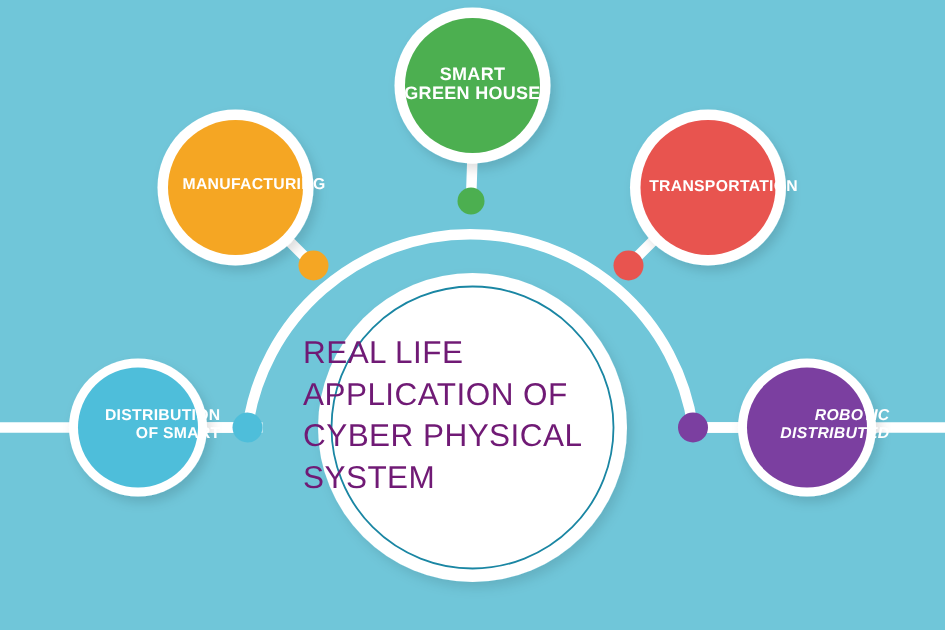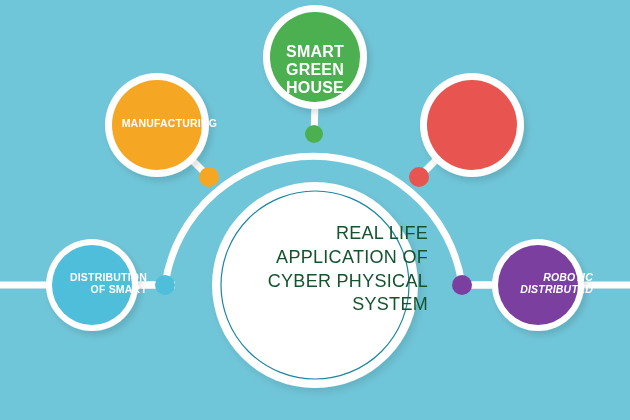--- a/index.html
+++ b/index.html
@@ -30,27 +30,27 @@
     position: absolute;
     text-align: center;
     color: #ffffff;
     font-weight: bold;
     line-height: 1.12;
     letter-spacing: 0.2px;
     pointer-events: none;
     white-space: pre-line;
   }
   .node-label.small { font-size: 10.5px; text-align: right; }
-  .node-label.med { font-size: 16px; }
+  .node-label.med { font-size: 12px; }
   #center-label {
     position: absolute;
-    text-align: right;
-    color: #14532d;
+    text-align: left;
+    color: #701a75;
     font-weight: normal;
-    font-size: 18px;
+    font-size: 21px;
     line-height: 1.32;
     letter-spacing: 0.3px;
     white-space: pre-line;
   }
 </style>
 </head>
 <body>
 
 <div id="infographic">
 
@@ -117,20 +117,21 @@
   <div id="center-label" style="left:202px; top:222px; width:226px;">REAL LIFE
 APPLICATION OF
 CYBER PHYSICAL
 SYSTEM</div>
 
   <div class="node-label small" style="left:97px; top:118px; width:120px;">MANUFACTURING</div>
 
   <div class="node-label med" style="left:255px; top:43px; width:120px;">SMART
 GREEN HOUSE</div>
 
+  <div class="node-label small" style="left:412px; top:119px; width:120px;">TRANSPORTATION</div>
 
   <div class="node-label small" style="left:483px; top:272px; width:110px;font-style:italic;">ROBOTIC
 DISTRIBUTED</div>
 
   <div class="node-label small" style="left:37px; top:272px; width:110px;">DISTRIBUTION
 OF SMART</div>
 
 </div>
 
 </body></html>

